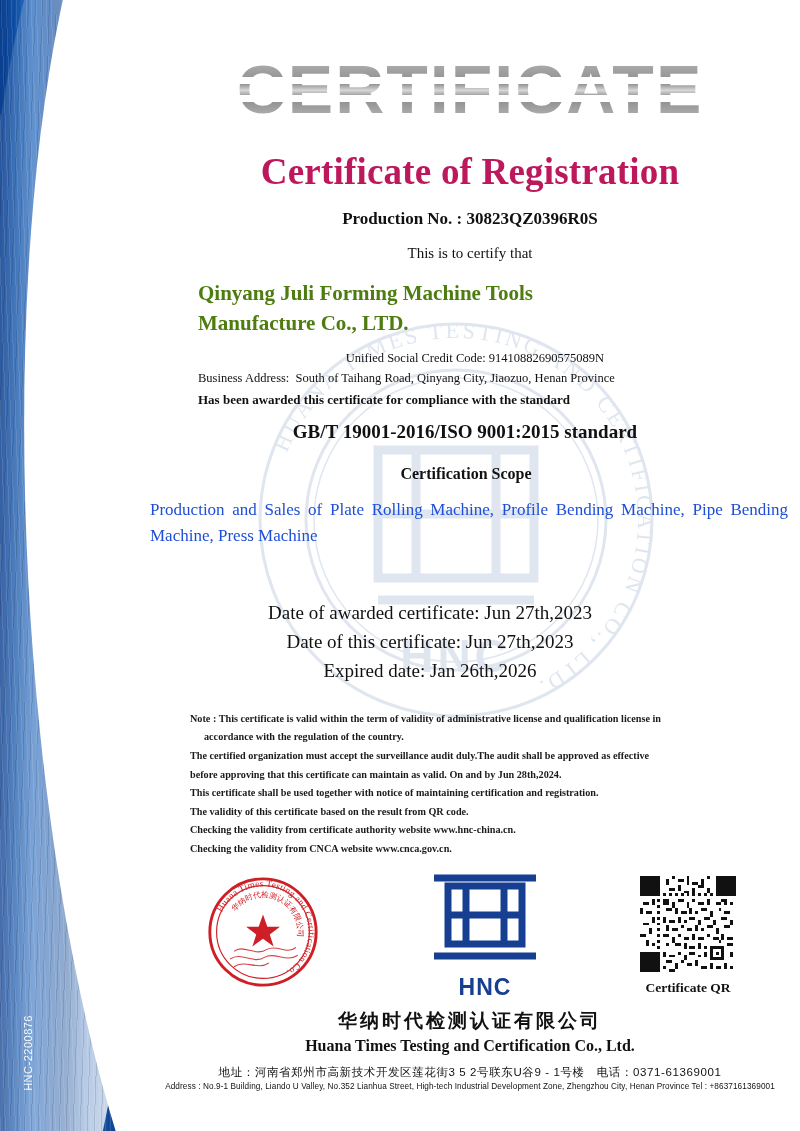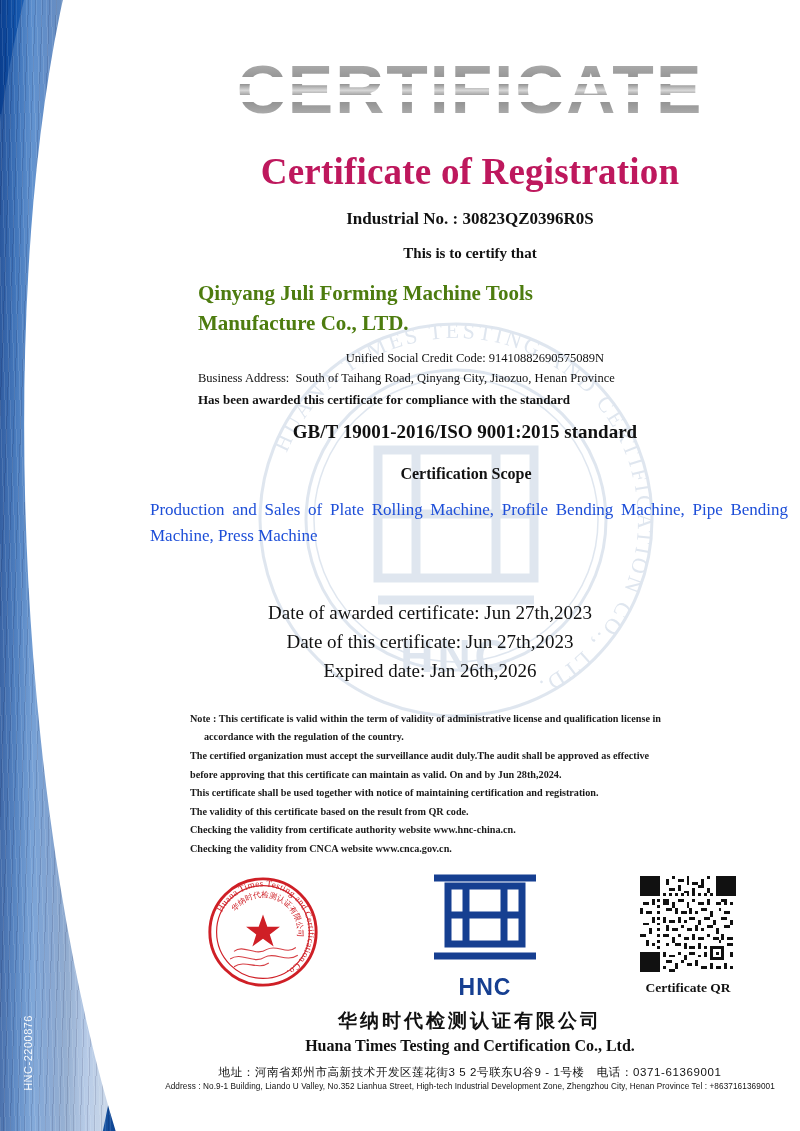--- a/index.html
+++ b/index.html
@@ -136,21 +136,21 @@
   .cert-no {
     text-align: center;
     font-size: 17px;
     font-weight: bold;
     color: #111;
     margin-bottom: 16px;
   }
   .certify {
     text-align: center;
     font-size: 15px;
-    font-weight: bold;
+    font-weight: normal;
     color: #111;
     margin-bottom: 16px;
   }
   .company {
     text-align: left;
     padding-left: 48px;
     font-size: 21px;
     font-weight: bold;
     color: #4d7c0f;
     line-height: 1.45;
@@ -332,21 +332,21 @@
     <span>CERTIFICATE</span>
     <div class="strike" style="top:22px"></div>
     <div class="strike" style="top:40px"></div>
   </div>
 
   <div class="content">
 
     <h1 class="title">Certificate of Registration</h1>
 
     <div class="cert-no">
-      <span>Industrial No. :</span>
+      <span>Production No. :</span>
       <span>30823QZ0396R0S</span>
     </div>
 
     <div class="certify">This is to certify that</div>
 
     <div class="company">
       <div>Qinyang Juli Forming Machine Tools</div>
       <div>Manufacture Co., LTD.</div>
     </div>
 

